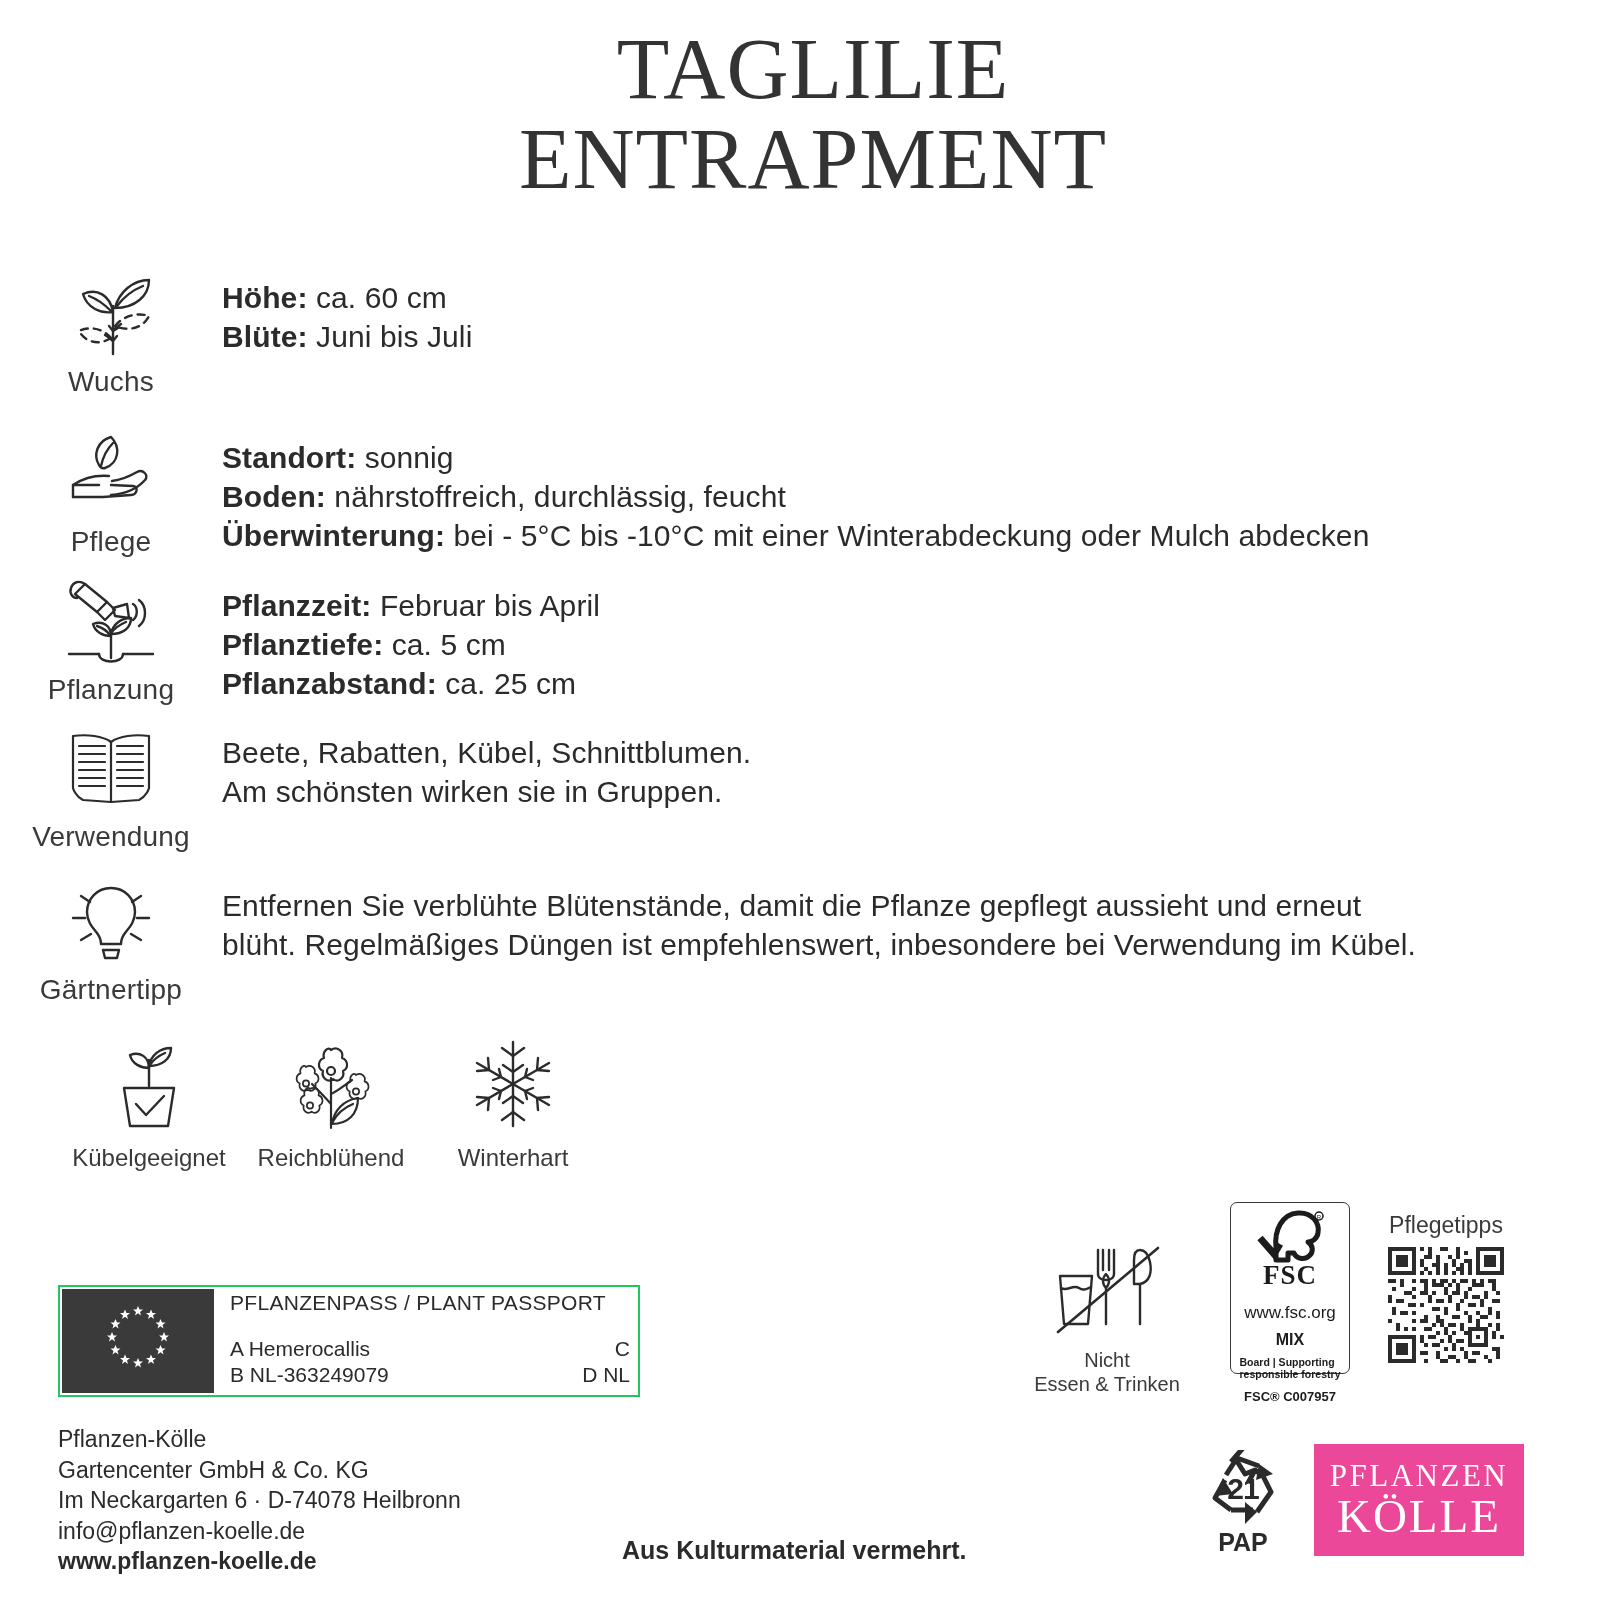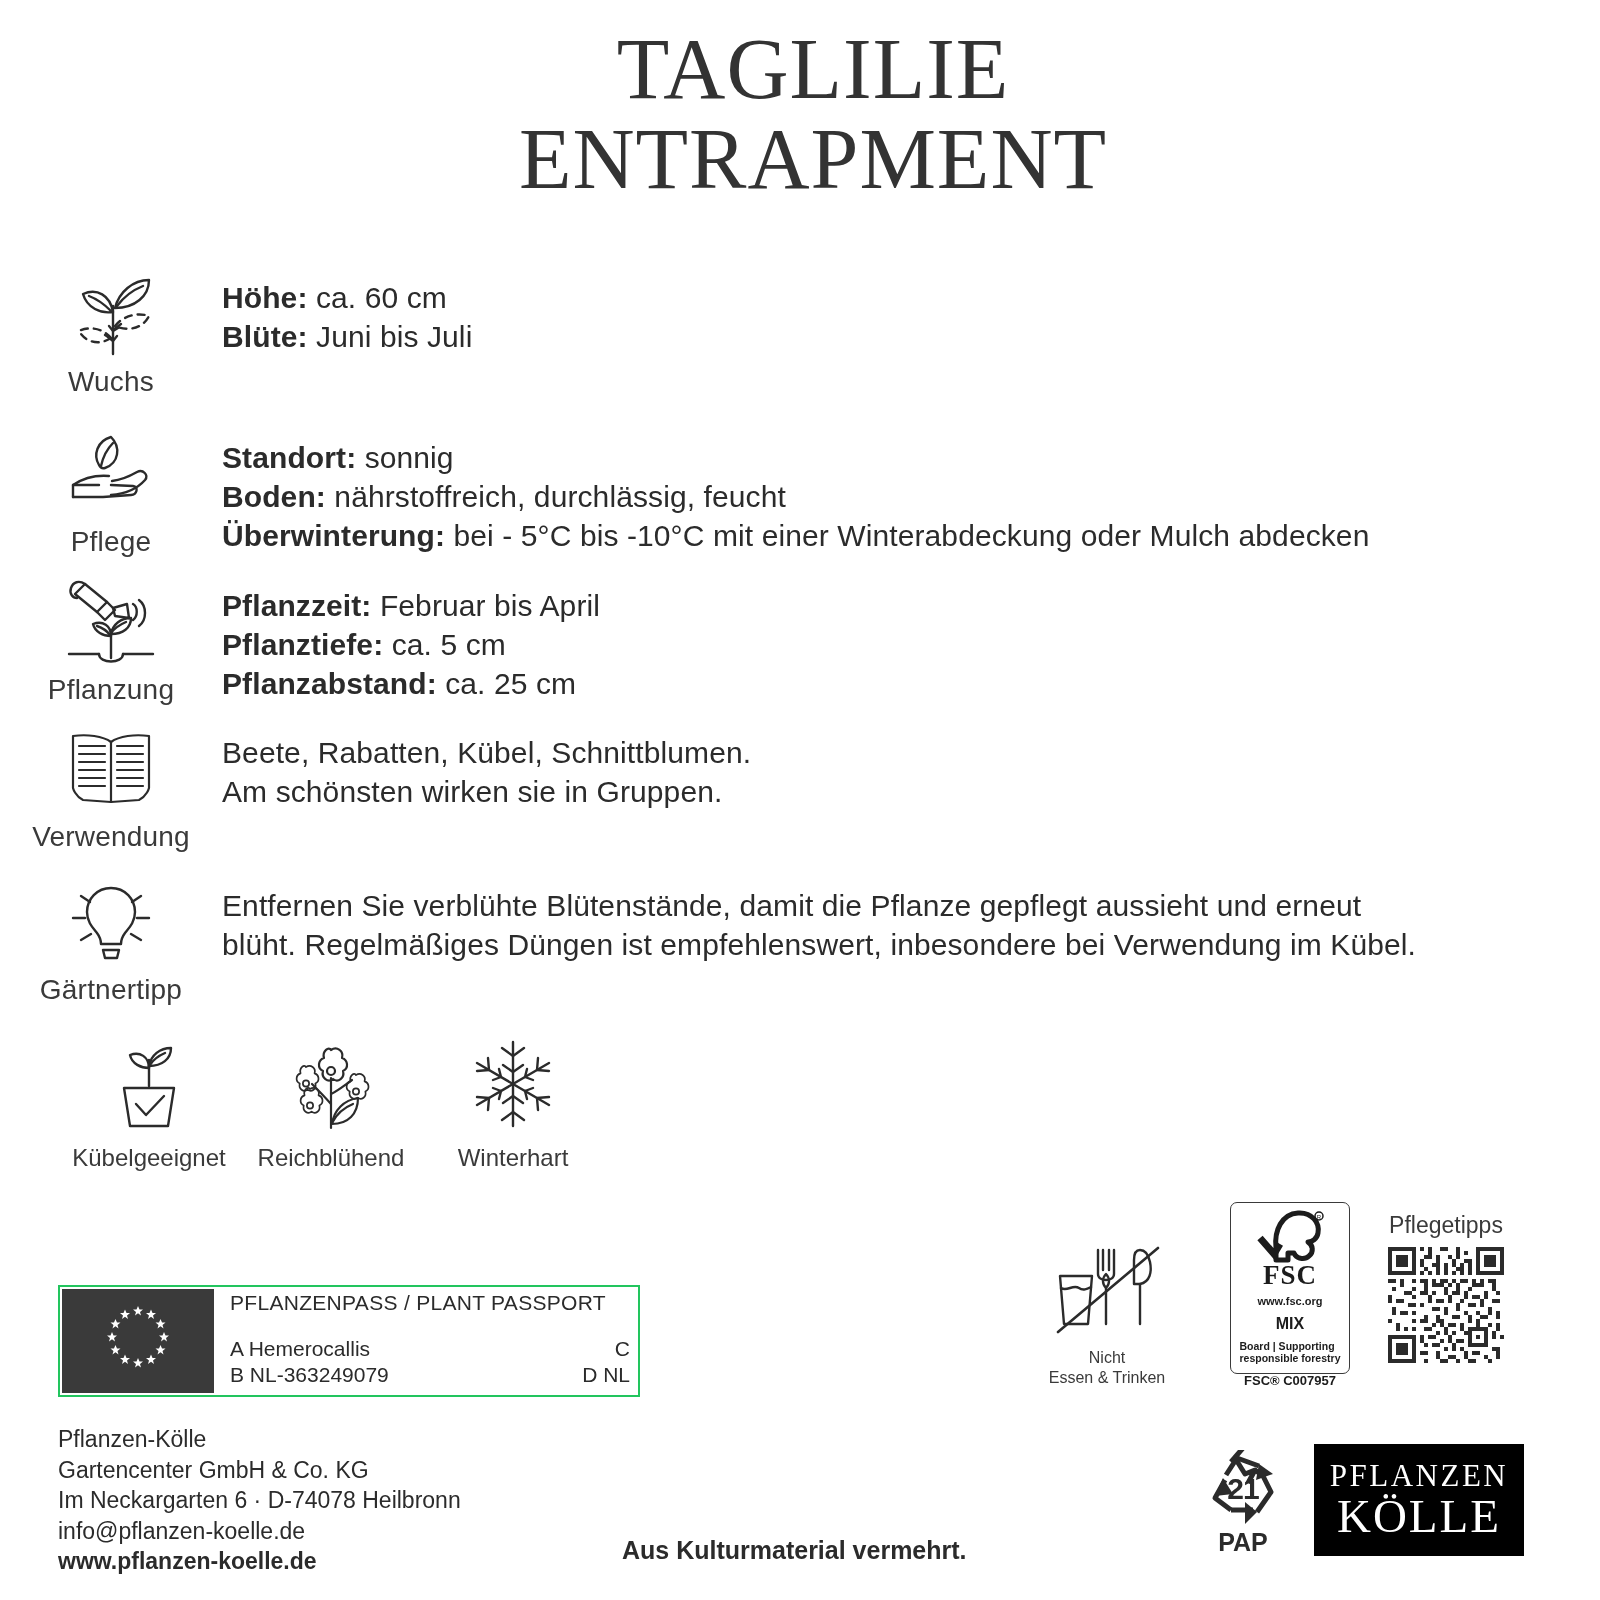--- a/index.html
+++ b/index.html
@@ -144,21 +144,21 @@
 
   
   .no-eat {
     position: absolute;
     left: 1022px; top: 1232px;
     width: 170px;
     display: flex; flex-direction: column; align-items: center;
   }
   .no-eat .ne-lbl {
     margin-top: 4px;
-    font-size: 16px;
+    font-size: 20px;
     line-height: 1.22;
     text-align: center;
     color: #3a3a3a;
     white-space: nowrap;
   }
 
   .fsc {
     position: absolute;
     left: 1230px; top: 1202px;
     width: 120px; height: 172px;
@@ -171,21 +171,21 @@
   .fsc-mark { width: 72px; height: 56px; }
   .fsc-word {
     font-family: "Liberation Serif", "DejaVu Serif", serif;
     font-weight: bold;
     font-size: 27px;
     letter-spacing: 1px;
     line-height: 1;
     color: #1c1c1c;
     margin-top: -2px;
   }
-  .fsc-url { font-size: 11px; color: #1c1c1c; margin-top: 6px; font-weight: bold; }
+  .fsc-url { font-size: 17px; color: #1c1c1c; margin-top: 14px; }
   .fsc-mix { font-size: 16px; font-weight: bold; color: #1c1c1c; margin-top: 8px; }
   .fsc-desc {
     font-size: 10.5px; font-weight: bold; text-align: left;
     line-height: 1.18; color: #1c1c1c; margin-top: 7px;
   }
   .fsc-code { font-size: 13px; font-weight: bold; color: #1c1c1c; margin-top: 8px; }
 
   .qr-block {
     position: absolute;
     left: 1388px; top: 1212px;
@@ -206,21 +206,21 @@
     text-align: center;
     font-size: 30px; font-weight: bold; color: #2b2b2b;
     letter-spacing: -1px;
   }
   .pap-lbl { font-size: 25px; font-weight: bold; color: #2b2b2b; margin-top: 0px; }
 
   .brand {
     position: absolute;
     left: 1314px; top: 1444px;
     width: 210px; height: 112px;
-    background: #000000;
+    background: #ec4899;
     display: flex; flex-direction: column;
     align-items: center; justify-content: center;
     color: #ffffff;
     font-family: "Liberation Serif", "DejaVu Serif", serif;
   }
   .brand .b1 { font-size: 31px; letter-spacing: 2.5px; line-height: 1; }
   .brand .b2 { font-size: 47px; letter-spacing: 2px; line-height: 1; margin-top: 2px; }
 </style>
 </head>
 <body>

